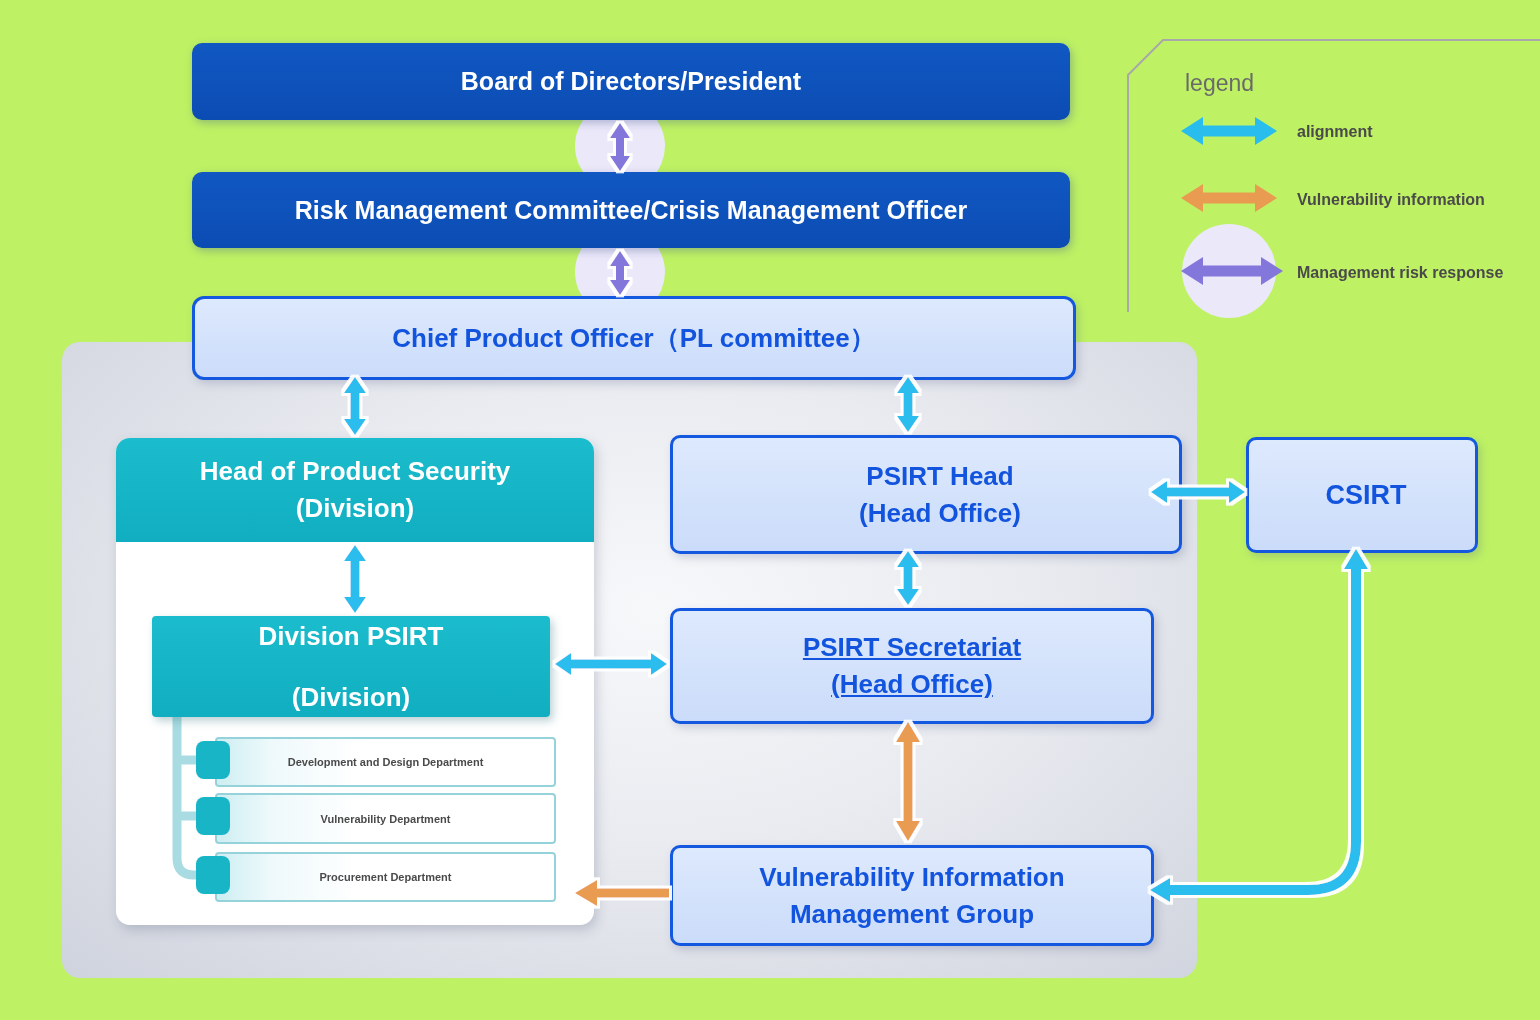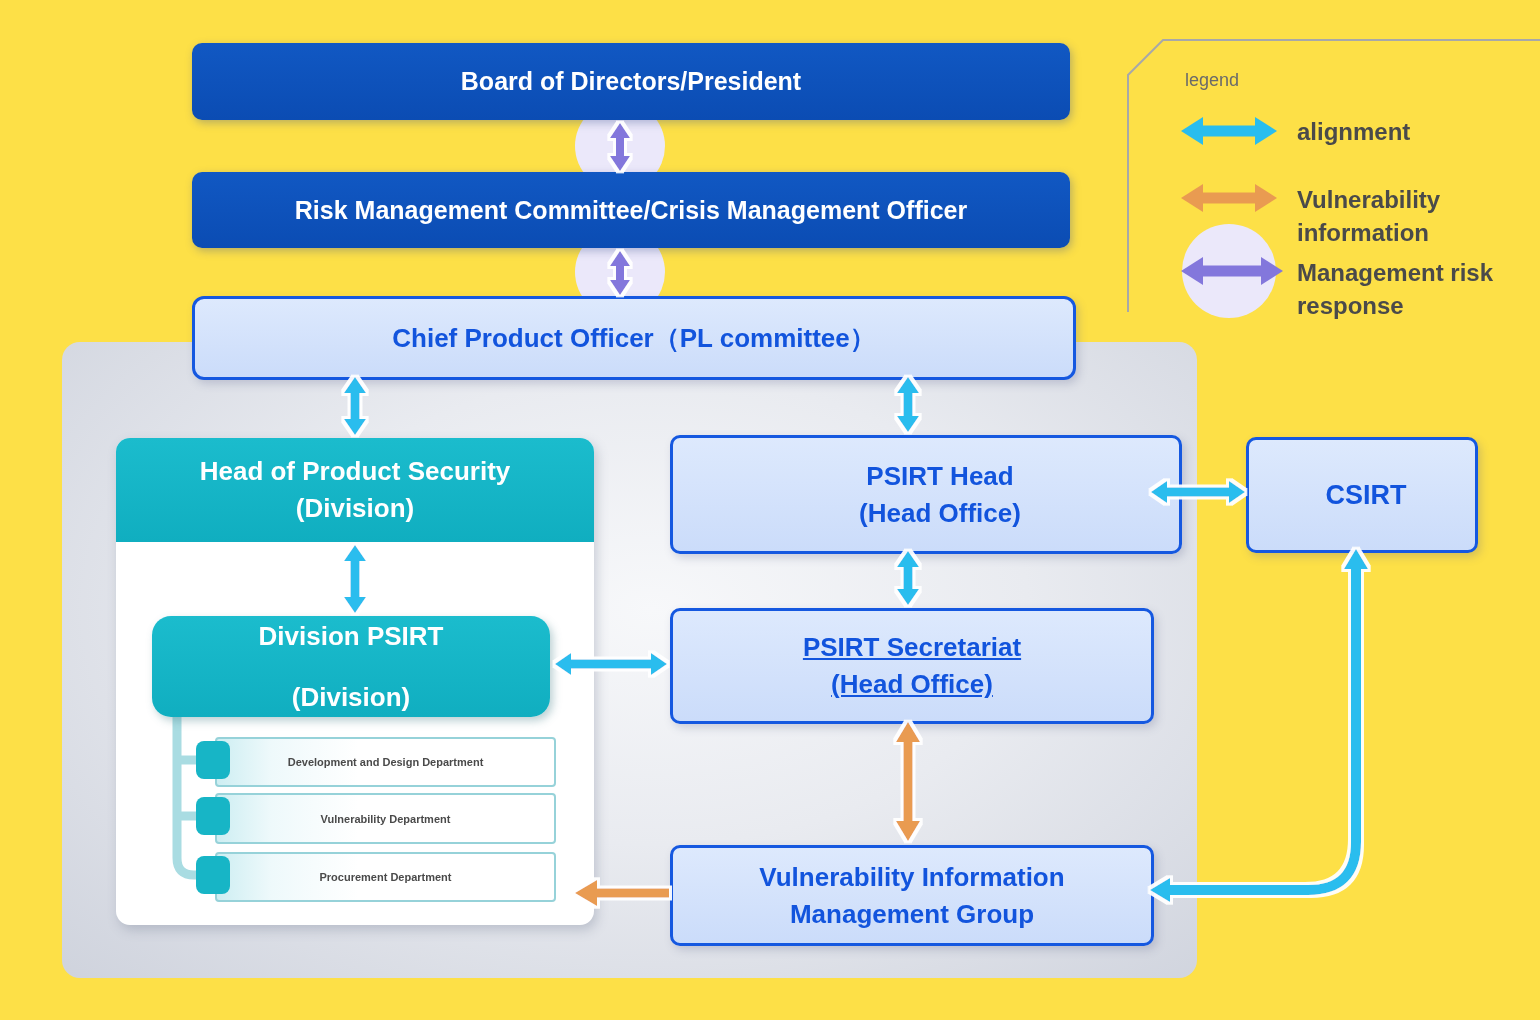--- a/index.html
+++ b/index.html
@@ -1,43 +1,43 @@
 <!DOCTYPE html>
 <html><head>
 <meta charset="utf-8">
 <style>
   html,body{margin:0;padding:0;background:#ffffff;}
-  .canvas{position:relative;width:1540px;height:1020px;background:#fde047;overflow:hidden;
+  .canvas{position:relative;width:1540px;height:1020px;background:#bef264;overflow:hidden;
           font-family:"Liberation Sans", sans-serif;}
   .abs{position:absolute;}
   
   .gray-container{left:62px;top:342px;width:1135px;height:636px;border-radius:18px;
     background:radial-gradient(ellipse at 52% 42%, #f7f8fa 0%, #e9ebf0 45%, #cfd3dd 100%);z-index:0;}
   .white-panel{left:116px;top:438px;width:478px;height:487px;border-radius:14px;background:#ffffff;
     box-shadow:3px 5px 12px rgba(90,100,125,.28);z-index:1;}
   .lav-circle{border-radius:50%;background:#ebe8fa;z-index:1;}
   
   .box{display:flex;flex-direction:column;align-items:center;justify-content:center;
        text-align:center;font-weight:bold;z-index:2;}
   .darkblue{background:linear-gradient(180deg,#1158c3 0%,#0b4cb3 100%);color:#ffffff;
     border-radius:10px;font-size:25px;box-shadow:2px 3px 8px rgba(60,80,140,.35);}
   .lightblue{background:linear-gradient(180deg,#dde9fd 0%,#cbdcfa 100%);color:#1254dd;
     border:3px solid #1558e0;border-radius:10px;font-size:26px;
     box-shadow:3px 4px 8px rgba(90,100,140,.25);}
   .teal{background:linear-gradient(180deg,#1bbccd 0%,#10aec0 100%);color:#ffffff;
     font-size:26px;box-shadow:3px 4px 9px rgba(60,120,130,.35);}
   .teal-header{border-radius:14px 14px 0 0;box-shadow:none;}
-  .teal-sub{border-radius:19px;gap:24px;}
+  .teal-sub{border-radius:4px;gap:24px;}
   .dept{background:linear-gradient(90deg,#cdeef2 0%,#eef9fb 16%,#ffffff 42%);
     border:2px solid #96d2d9;border-radius:4px;color:#4a4a4a;font-size:11px;
     display:flex;align-items:center;justify-content:center;font-weight:bold;z-index:2;}
   .bline{line-height:37px;}
   
-  .legend-title{color:#6a6a6a;font-size:18px;z-index:2;}
-  .legend-label{color:#4a4a4a;font-size:24px;font-weight:bold;line-height:33px;z-index:2;}
+  .legend-title{color:#6a6a6a;font-size:23px;z-index:2;}
+  .legend-label{color:#4a4a4a;font-size:16px;font-weight:bold;line-height:33px;z-index:2;}
   svg{position:absolute;left:0;top:0;pointer-events:none;}
   .layer-tree{z-index:1;}
   .layer-tabs{z-index:3;}
   .layer-arrows{z-index:6;}
   .cy line,.cy path{stroke:#29bdee;}  .cy polygon{fill:#29bdee;}
   .or line{stroke:#e99b51;}           .or polygon{fill:#e99b51;}
   .pu line{stroke:#8377dc;}           .pu polygon{fill:#8377dc;}
   .shaft{stroke-width:9;fill:none;}
   .shaft-thin{stroke-width:8;fill:none;}
   .shaft-leg{stroke-width:11;fill:none;}

